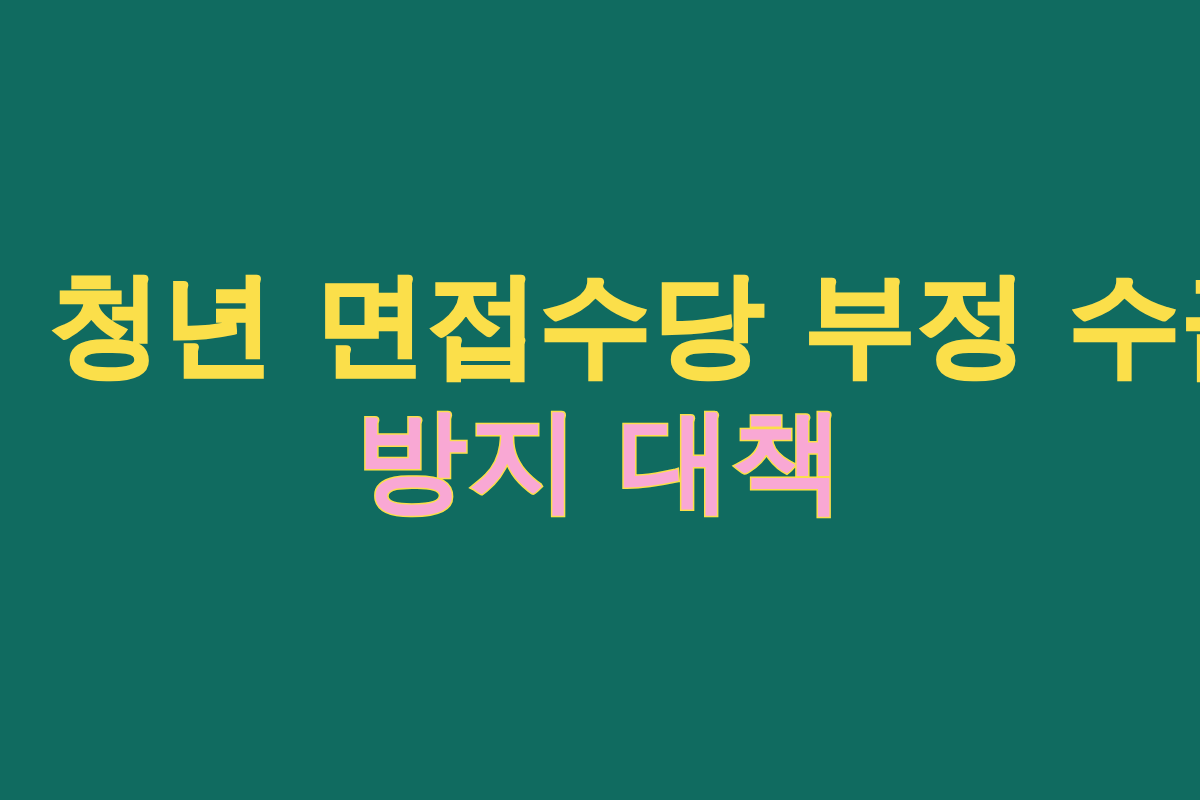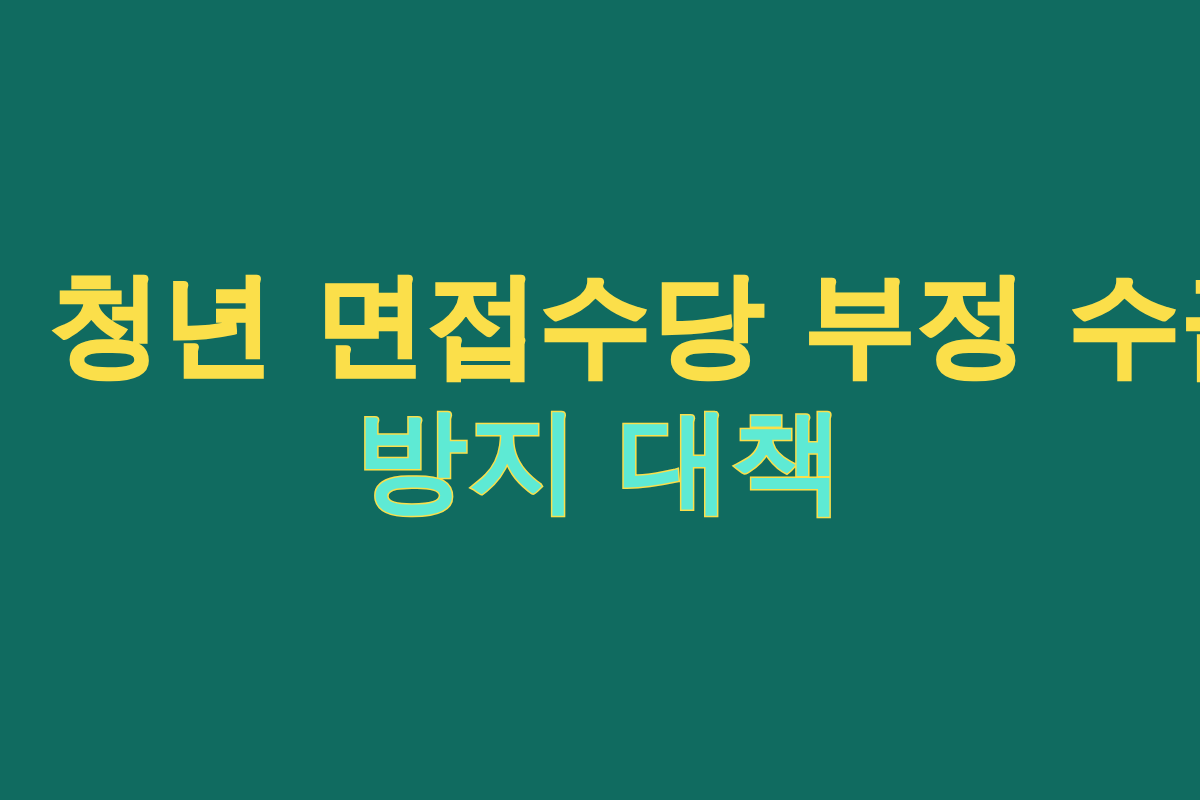--- a/index.html
+++ b/index.html
@@ -58,17 +58,17 @@
 </style>
 </head>
 <body>
 
 <div id="title-card" style="background: rgb(16, 107, 96);">
 
   <h1 id="headline-block">
 
     <span class="headline-line" id="headline-line-1" style="color: rgb(251, 223, 74); -webkit-text-stroke: 3px rgb(251, 223, 74);">청년 면접수당 부정 수급</span>
 
-    <span class="headline-line" id="headline-line-2" style="color: #5eead4; -webkit-text-stroke: 3px rgb(251, 223, 74);">방지 대책</span>
+    <span class="headline-line" id="headline-line-2" style="color: #f9a8d4; -webkit-text-stroke: 3px rgb(251, 223, 74);">방지 대책</span>
 
   </h1>
 
 </div>
 
 </body></html>

